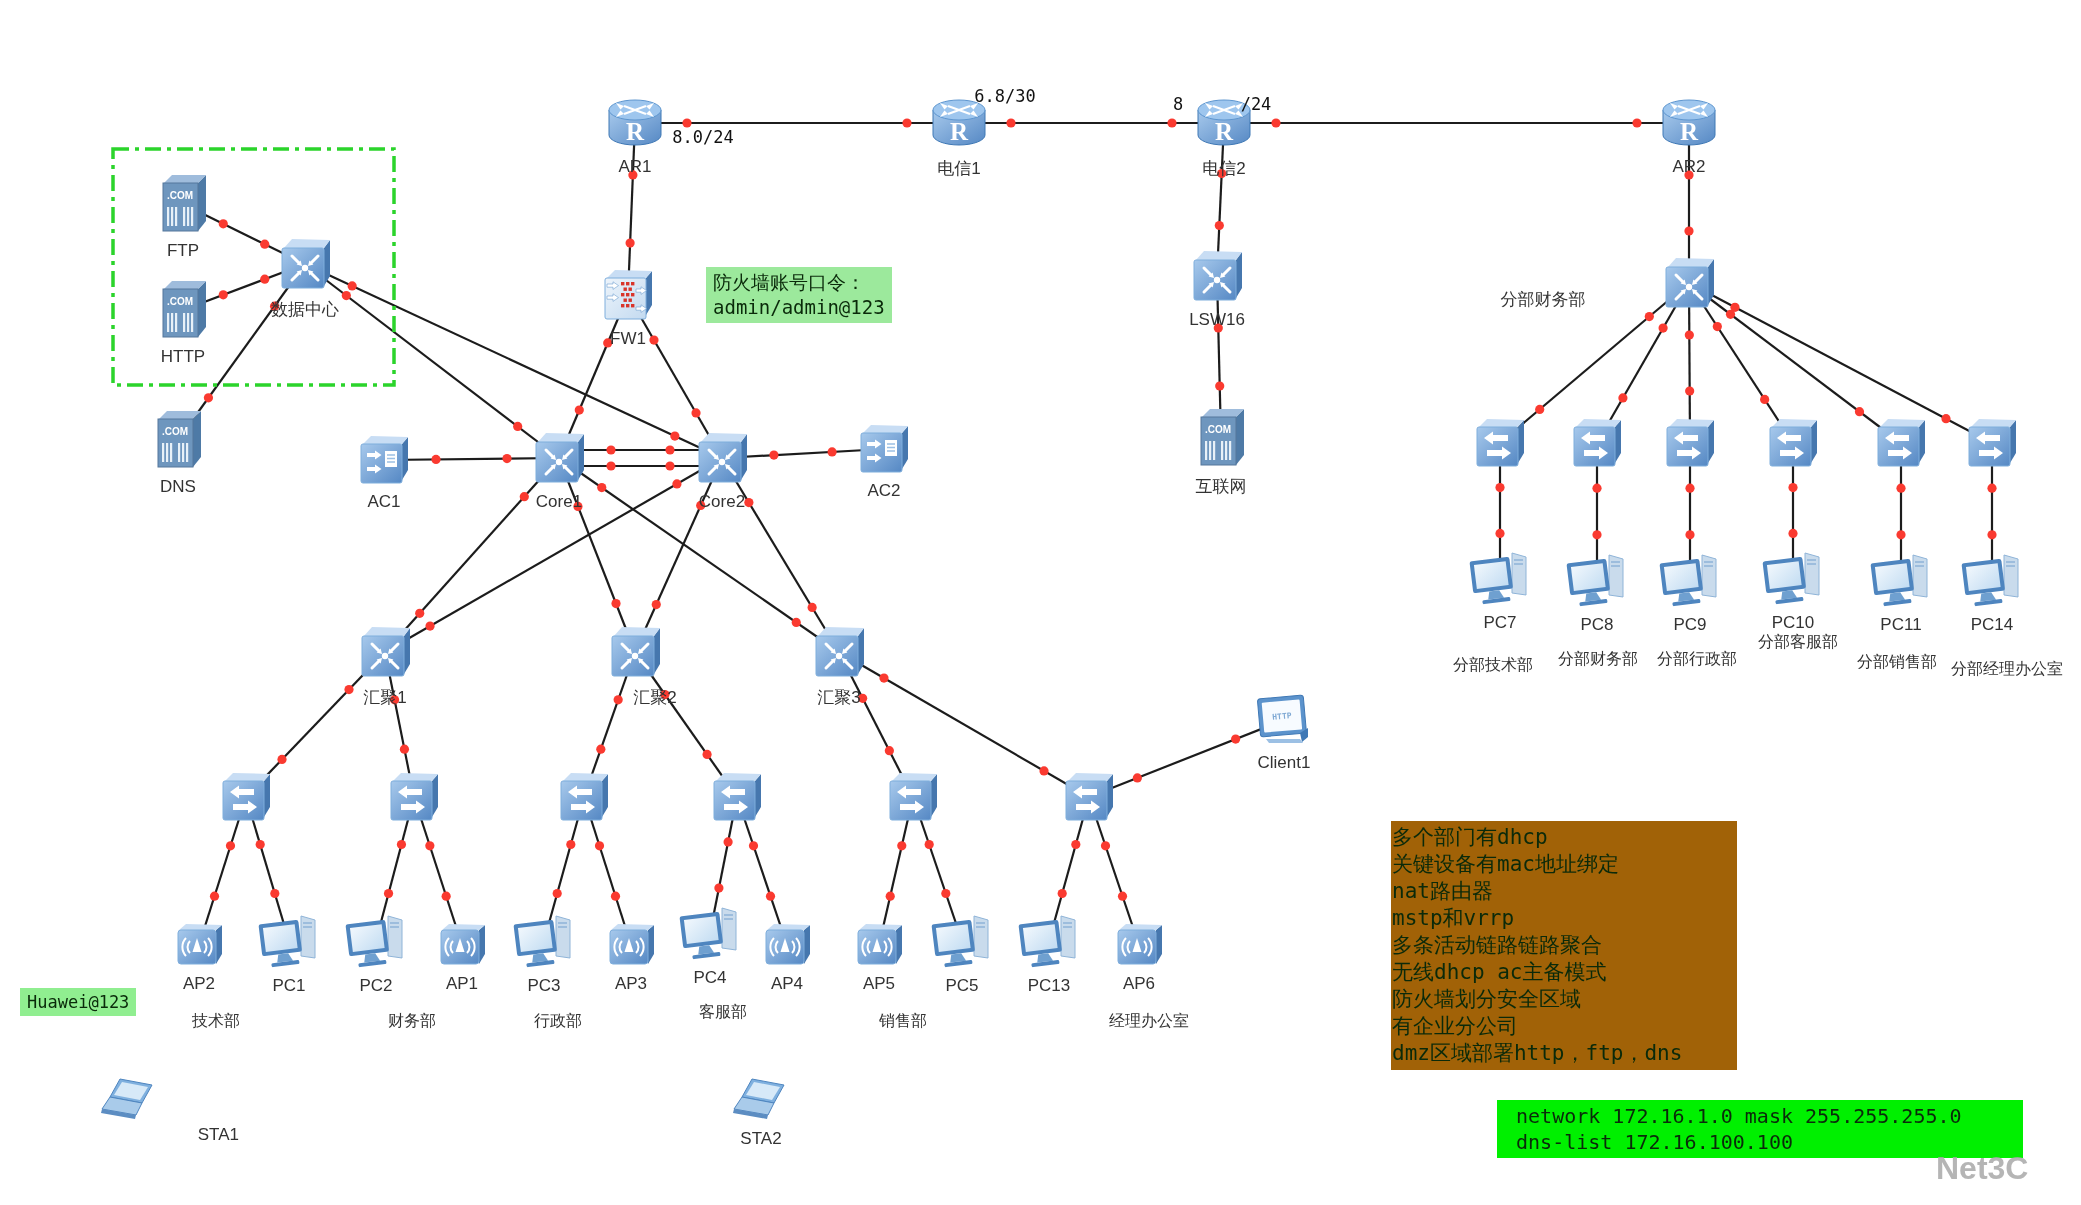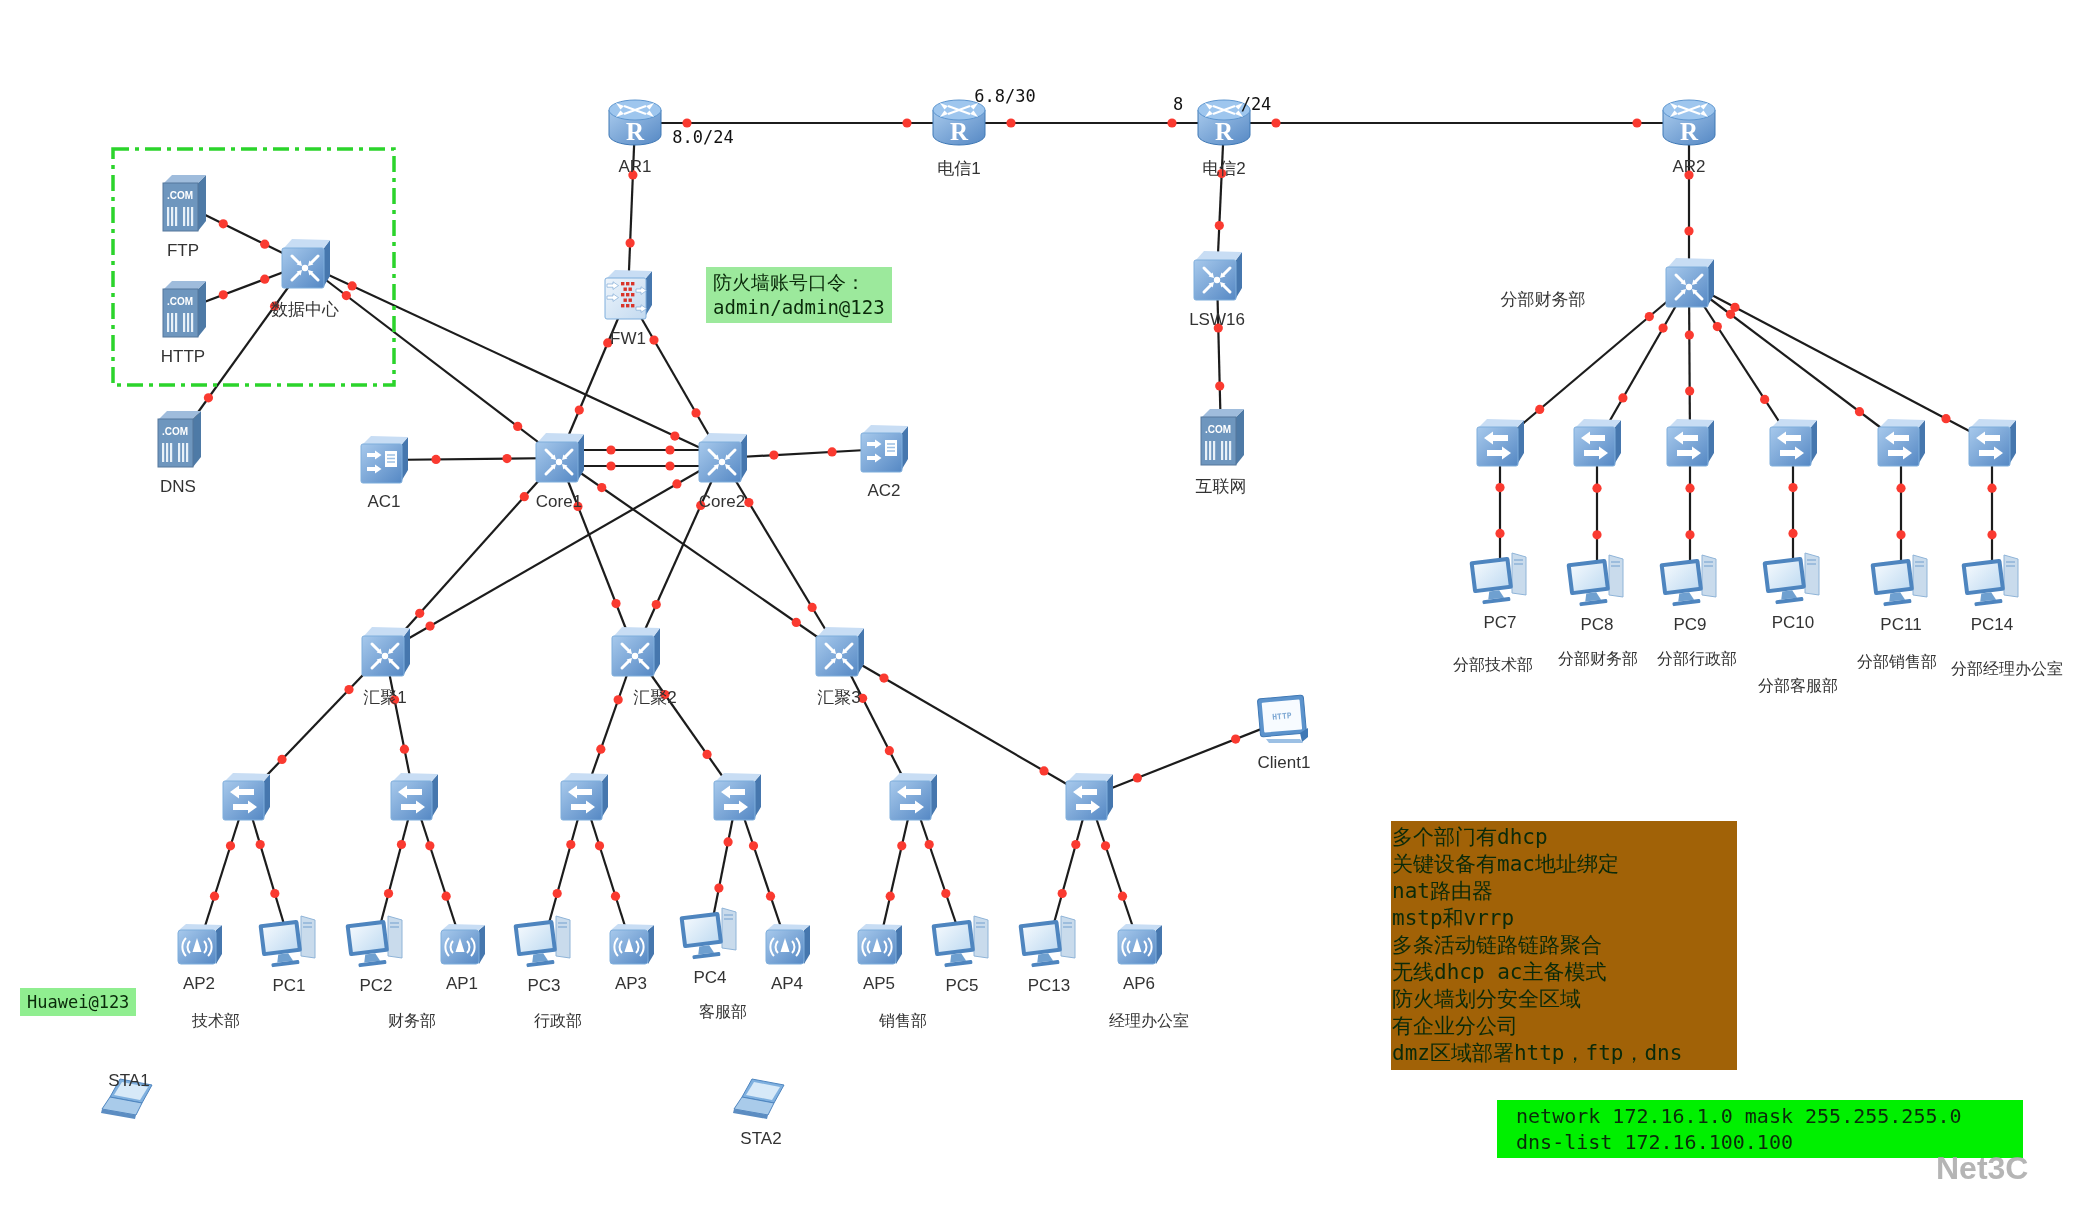--- a/index.html
+++ b/index.html
@@ -848,36 +848,36 @@
       <div class="dev-label" style="left: 769px; top: 974px;">AP5</div>
       <div class="dev-label" style="left: 852px; top: 976px;">PC5</div>
       <div class="dev-label" style="left: 939px; top: 976px;">PC13</div>
       <div class="dev-label" style="left: 1029px; top: 974px;">AP6</div>
       <div class="dev-label" style="left: 1390px; top: 613px;">PC7</div>
       <div class="dev-label" style="left: 1487px; top: 615px;">PC8</div>
       <div class="dev-label" style="left: 1580px; top: 615px;">PC9</div>
       <div class="dev-label" style="left: 1683px; top: 613px;">PC10</div>
       <div class="dev-label" style="left: 1791px; top: 615px;">PC11</div>
       <div class="dev-label" style="left: 1882px; top: 615px;">PC14</div>
-      <div class="dev-label" style="left: 19px; top: 1071px;">STA1</div>
+      <div class="dev-label" style="left: 19px; top: 1125px; text-align: right;">STA1</div>
       <div class="dev-label" style="left: 651px; top: 1129px;">STA2</div>
       <div class="txt-label mono" style="left: 553px; top: 115px; margin-top: 12px;">8.0/24</div>
       <div class="txt-label mono" style="left: 855px; top: 86px;">6.8/30</div>
       <div class="txt-label mono" style="left: 1028px; top: 94px;">8</div>
       <div class="txt-label mono" style="left: 1106px; top: 94px;">/24</div>
       <div class="txt-label" style="left: 66px; top: 1011px;">技术部</div>
       <div class="txt-label" style="left: 262px; top: 1011px;">财务部</div>
       <div class="txt-label" style="left: 408px; top: 1011px;">行政部</div>
       <div class="txt-label" style="left: 573px; top: 1002px;">客服部</div>
       <div class="txt-label" style="left: 753px; top: 1011px;">销售部</div>
       <div class="txt-label" style="left: 999px; top: 1011px;">经理办公室</div>
       <div class="txt-label" style="left: 1343px; top: 655px;">分部技术部</div>
       <div class="txt-label" style="left: 1448px; top: 649px;">分部财务部</div>
       <div class="txt-label" style="left: 1547px; top: 649px;">分部行政部</div>
-      <div class="txt-label" style="left: 1648px; top: 676px;">分部客服部</div>
+      <div class="txt-label" style="left: 1648px; top: 632px;">分部客服部</div>
       <div class="txt-label" style="left: 1747px; top: 652px;">分部销售部</div>
       <div class="txt-label" style="left: 1857px; top: 659px;">分部经理办公室</div>
     </div>
   <div id="notes-layer">
       <div class="note" style="left: 706px; top: 267px; background: rgb(156, 233, 156); font-size: 19px; line-height: 25px; padding: 3px 7px;">
         <div>防火墙账号口令：</div>
         <div>admin/admin@123</div>
       </div>
       <div class="note" style="left: 1391px; top: 821px; width: 344px; background: #a16207; font-size: 21px; line-height: 27px; padding: 3px 1px;">
         <div>多个部门有dhcp</div>

